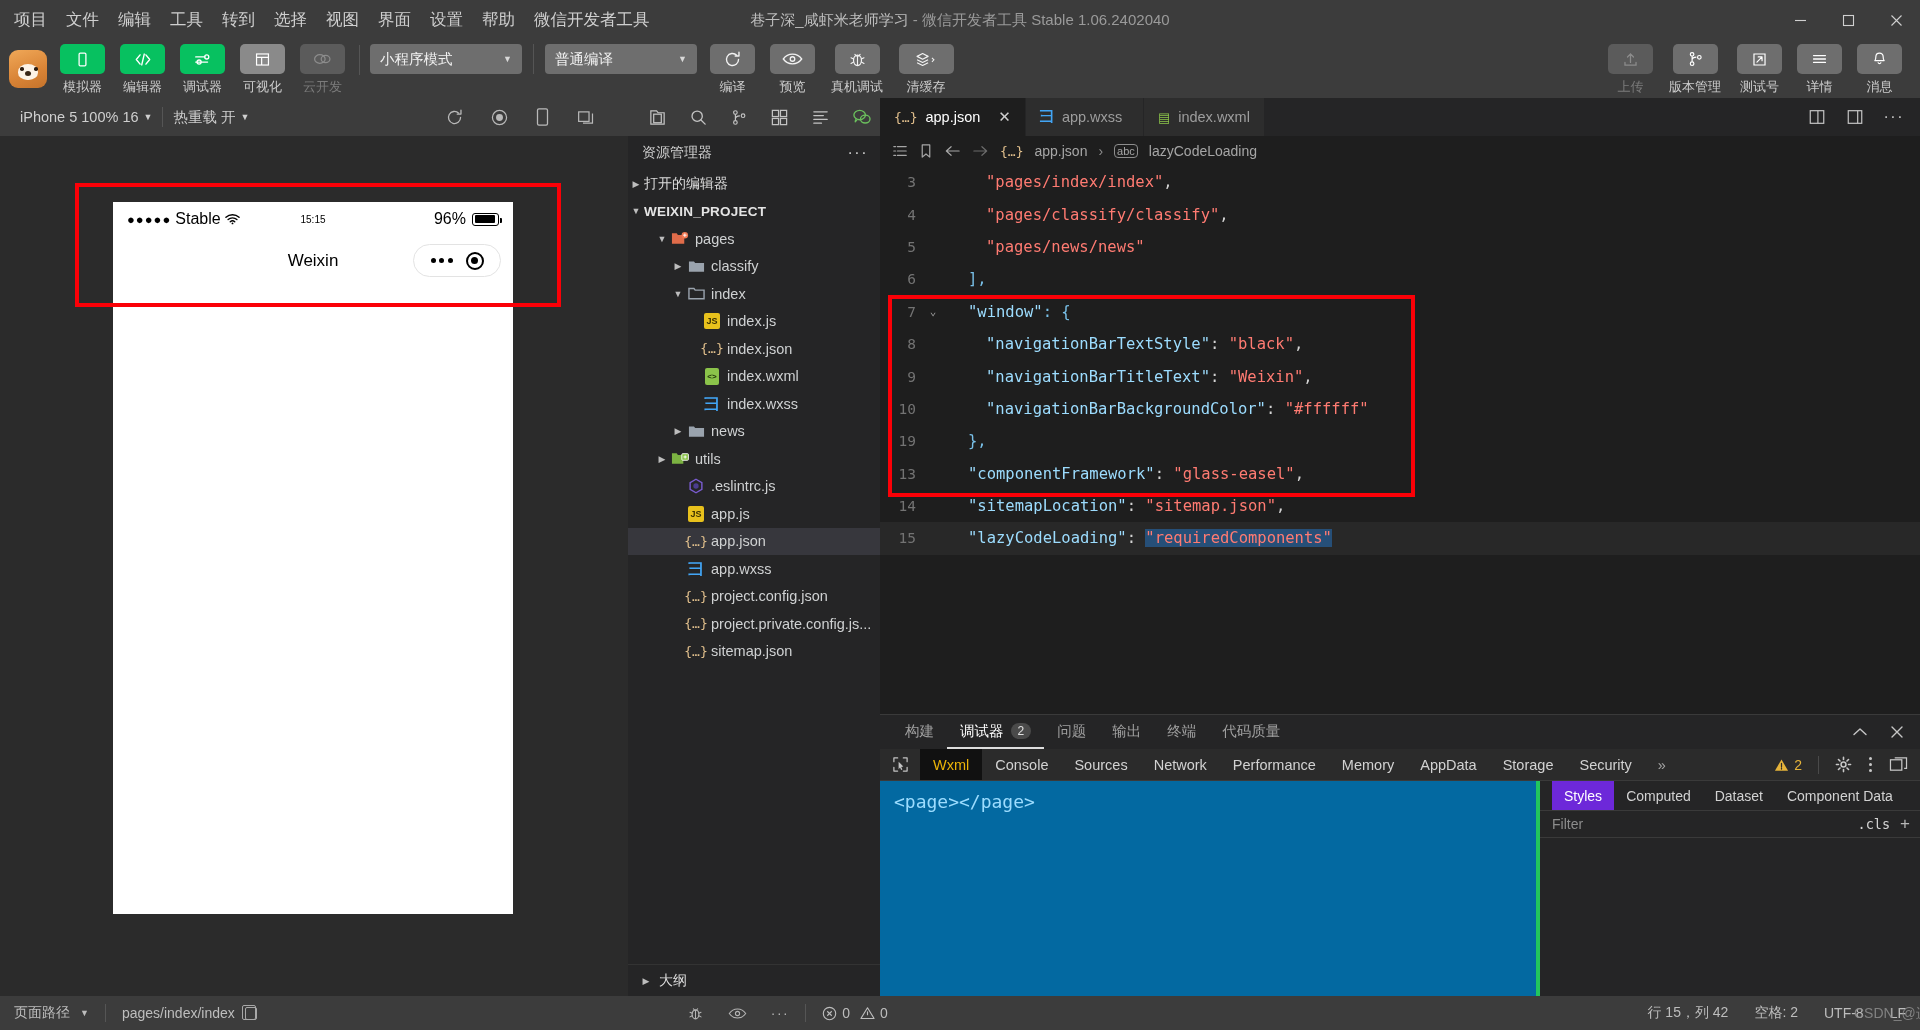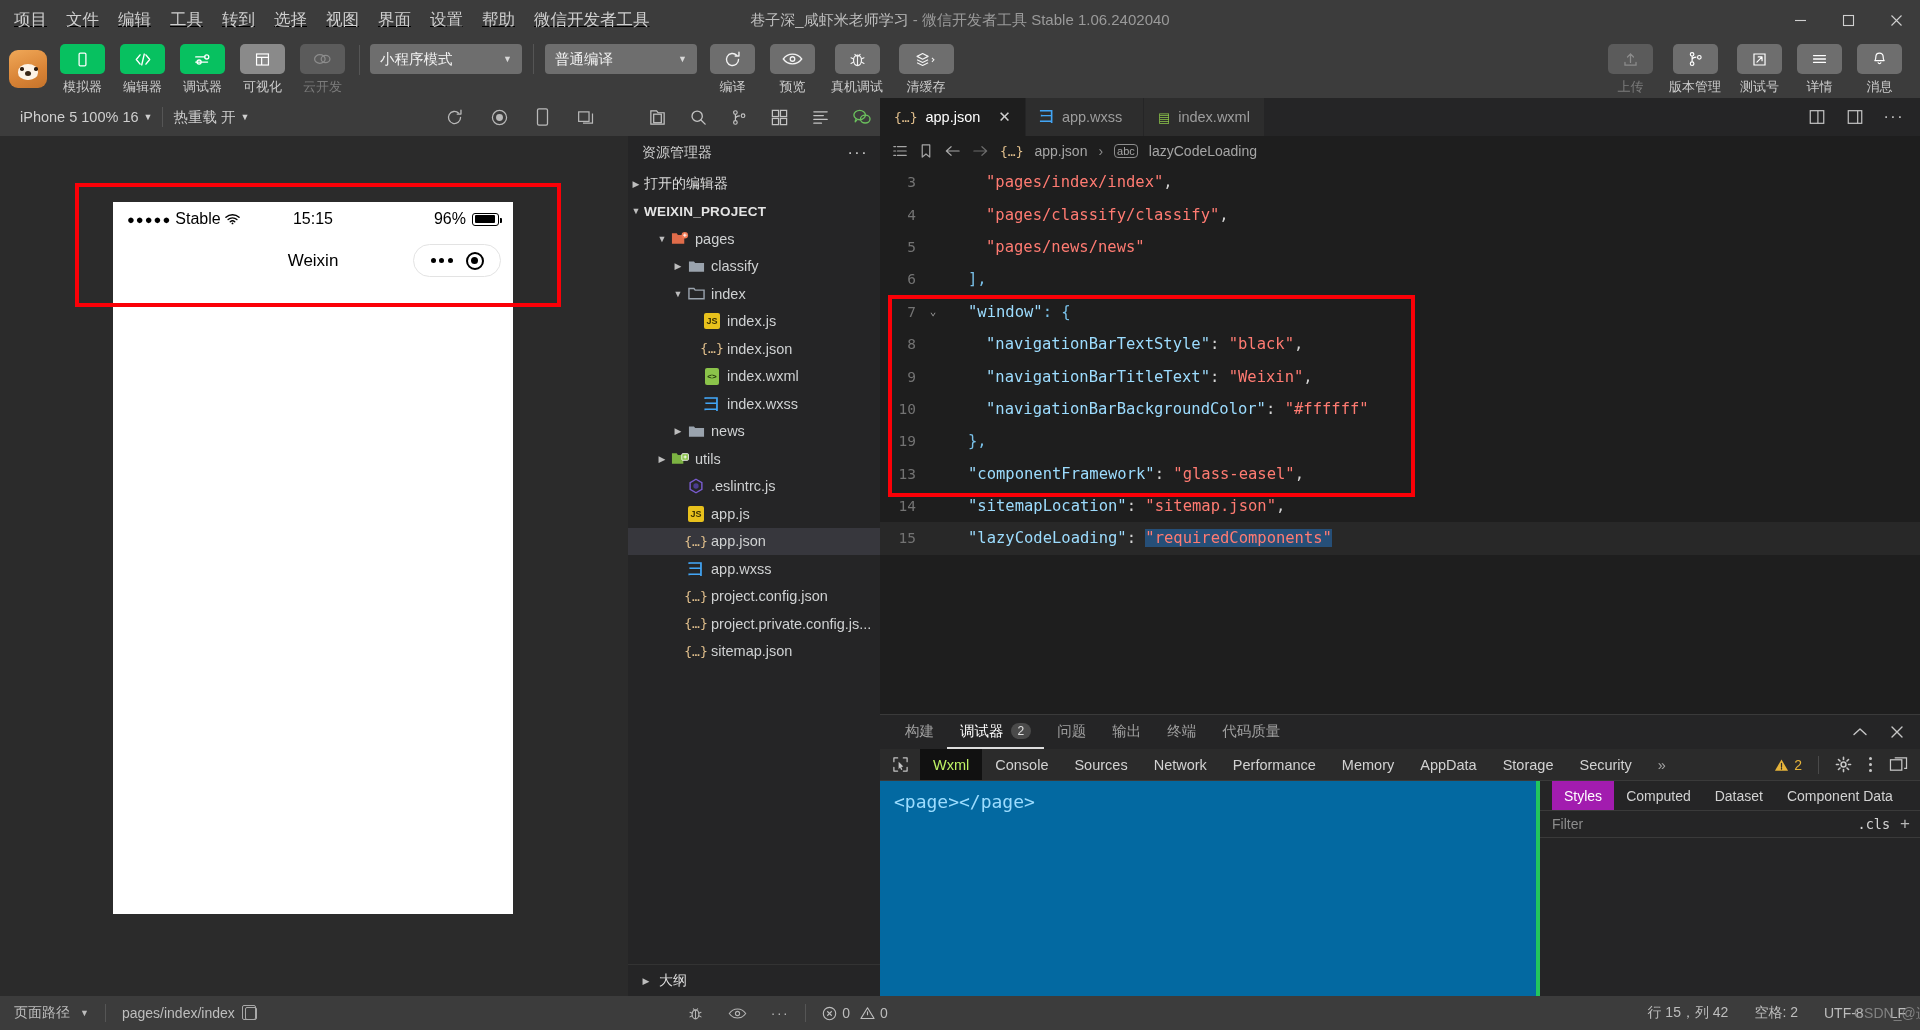--- a/index.html
+++ b/index.html
@@ -8,21 +8,21 @@
     background: #3c3c3c;
     font-family: "Liberation Sans", "DejaVu Sans", sans-serif;
     overflow: hidden;
     -webkit-font-smoothing: antialiased;
   }
   .app { position: relative; width: 1920px; height: 1030px; display: flex; flex-direction: column; }
 
   
   .titlebar {
     height: 40px; background: #3c3c3c; display: flex; align-items: center;
-    flex: 0 0 40px; position: relative; text-decoration: underline;
+    flex: 0 0 40px; position: relative;
   }
   .menubar { display: flex; align-items: center; padding-left: 14px; gap: 19px; }
   .menu-item { color: #cfcfcf; font-size: 16.5px; cursor: default; white-space: nowrap; }
   .win-title {
     position: absolute; left: 0; right: 0; text-align: center;
     color: #9a9a9a; font-size: 15px; pointer-events: none;
   }
   .win-title .proj { color: #bdbdbd; }
   .win-ctrls { margin-left: auto; display: flex; align-items: center; height: 40px; z-index: 3; }
   .win-btn {
@@ -96,21 +96,21 @@
   .phone {
     position: absolute; left: 113px; top: 66px; width: 400px; height: 712px;
     background: #fff; overflow: hidden;
   }
   .phone-status {
     height: 34px; display: flex; align-items: center; padding: 0 14px;
     font-size: 16px; color: #000; font-family: "Liberation Sans", sans-serif;
   }
   .ps-left { display: flex; align-items: center; gap: 4px; }
   .dots { letter-spacing: 1px; font-size: 13px; }
-  .ps-time { position: absolute; left: 0; right: 0; text-align: center; font-size: 16px; }
+  .ps-time { position: absolute; left: 0; right: 0; text-align: center; font-size: 10px; }
   .ps-right { margin-left: auto; display: flex; align-items: center; gap: 6px; }
   .batt { width: 27px; height: 13px; border: 1.6px solid #000; border-radius: 3px; position: relative; padding: 1.5px; }
   .batt i { display: block; height: 100%; width: 92%; background: #000; border-radius: 1px; }
   .batt:after { content:""; position:absolute; right:-4px; top:4px; width:2.5px; height:5px; background:#000; border-radius:0 1px 1px 0; }
   .phone-nav { height: 50px; position: relative; display: flex; align-items: center; justify-content: center; }
   .phone-nav-title { font-size: 17px; color: #000; }
   .capsule {
     position: absolute; right: 12px; top: 8px; width: 88px; height: 33px;
     border: 1px solid #e3e3e3; border-radius: 17px; background: #fff;
     display: flex; align-items: center; justify-content: space-around; padding: 0 10px;
@@ -193,32 +193,32 @@
   .dbg-tab.active { color: #ffffff; border-bottom-color: #dddddd; }
   .badge { background: #4a4a4a; color: #e0e0e0; border-radius: 9px; font-size: 12px; padding: 1px 7px; }
   .dbg-ctrl { margin-left: auto; display: flex; align-items: center; gap: 22px; padding-right: 16px; color: #c6c6c6; }
 
   .dev-tabs {
     height: 32px; flex: 0 0 32px; background: #2b2b2b; display: flex; align-items: stretch;
     border-bottom: 1px solid #3a3a3a;
   }
   .dev-pick { width: 40px; display: flex; align-items: center; justify-content: center; color: #c3c3c3; }
   .dev-tab { display: flex; align-items: center; padding: 0 13px; color: #d2d2d2; font-size: 14.5px; cursor: default; }
-  .dev-tab.active { background: #111111; color: #bef264; }
+  .dev-tab.active { background: #111111; color: #eab308; }
   .dev-right { margin-left: auto; display: flex; align-items: center; gap: 16px; padding-right: 12px; color: #c8c8c8; font-size: 14px; }
   .warn { color: #e5b33a; display: flex; align-items: center; gap: 5px; }
   .dev-vsep { width: 1px; height: 18px; background: #4a4a4a; }
 
   .dev-body { flex: 1 1 auto; display: flex; min-height: 0; }
   .wxml-pane { flex: 1 1 auto; background: #0369a1; padding: 10px 14px; color: #9cdcfe;
                font-family: "DejaVu Sans Mono", monospace; font-size: 18px; border-right: 4px solid #22c55e; }
   .styles-pane { width: 380px; flex: 0 0 380px; background: #252526; display: flex; flex-direction: column; }
   .styles-tabs { height: 30px; display: flex; align-items: stretch; border-bottom: 1px solid #3a3a3a; padding-left: 12px; }
   .st-tab { display: flex; align-items: center; padding: 0 12px; color: #d2d2d2; font-size: 14px; cursor: default; }
-  .st-tab.active { background: #a21caf; color: #ffffff; }
+  .st-tab.active { background: #6d28d9; color: #ffffff; }
   .styles-filter {
     height: 27px; display: flex; align-items: center; justify-content: space-between;
     padding: 0 10px 0 12px; border-bottom: 1px solid #3a3a3a; color: #8c8c8c; font-size: 14px;
   }
   .cls { color: #d6d6d6; font-family: "DejaVu Sans Mono", monospace; font-size: 13.5px; }
   .plus { color: #b8b8b8; font-size: 17px; margin-left: 10px; }
 
   
   .statusbar {
     height: 34px; flex: 0 0 34px; background: #3c3c3c; display: flex; align-items: center;

